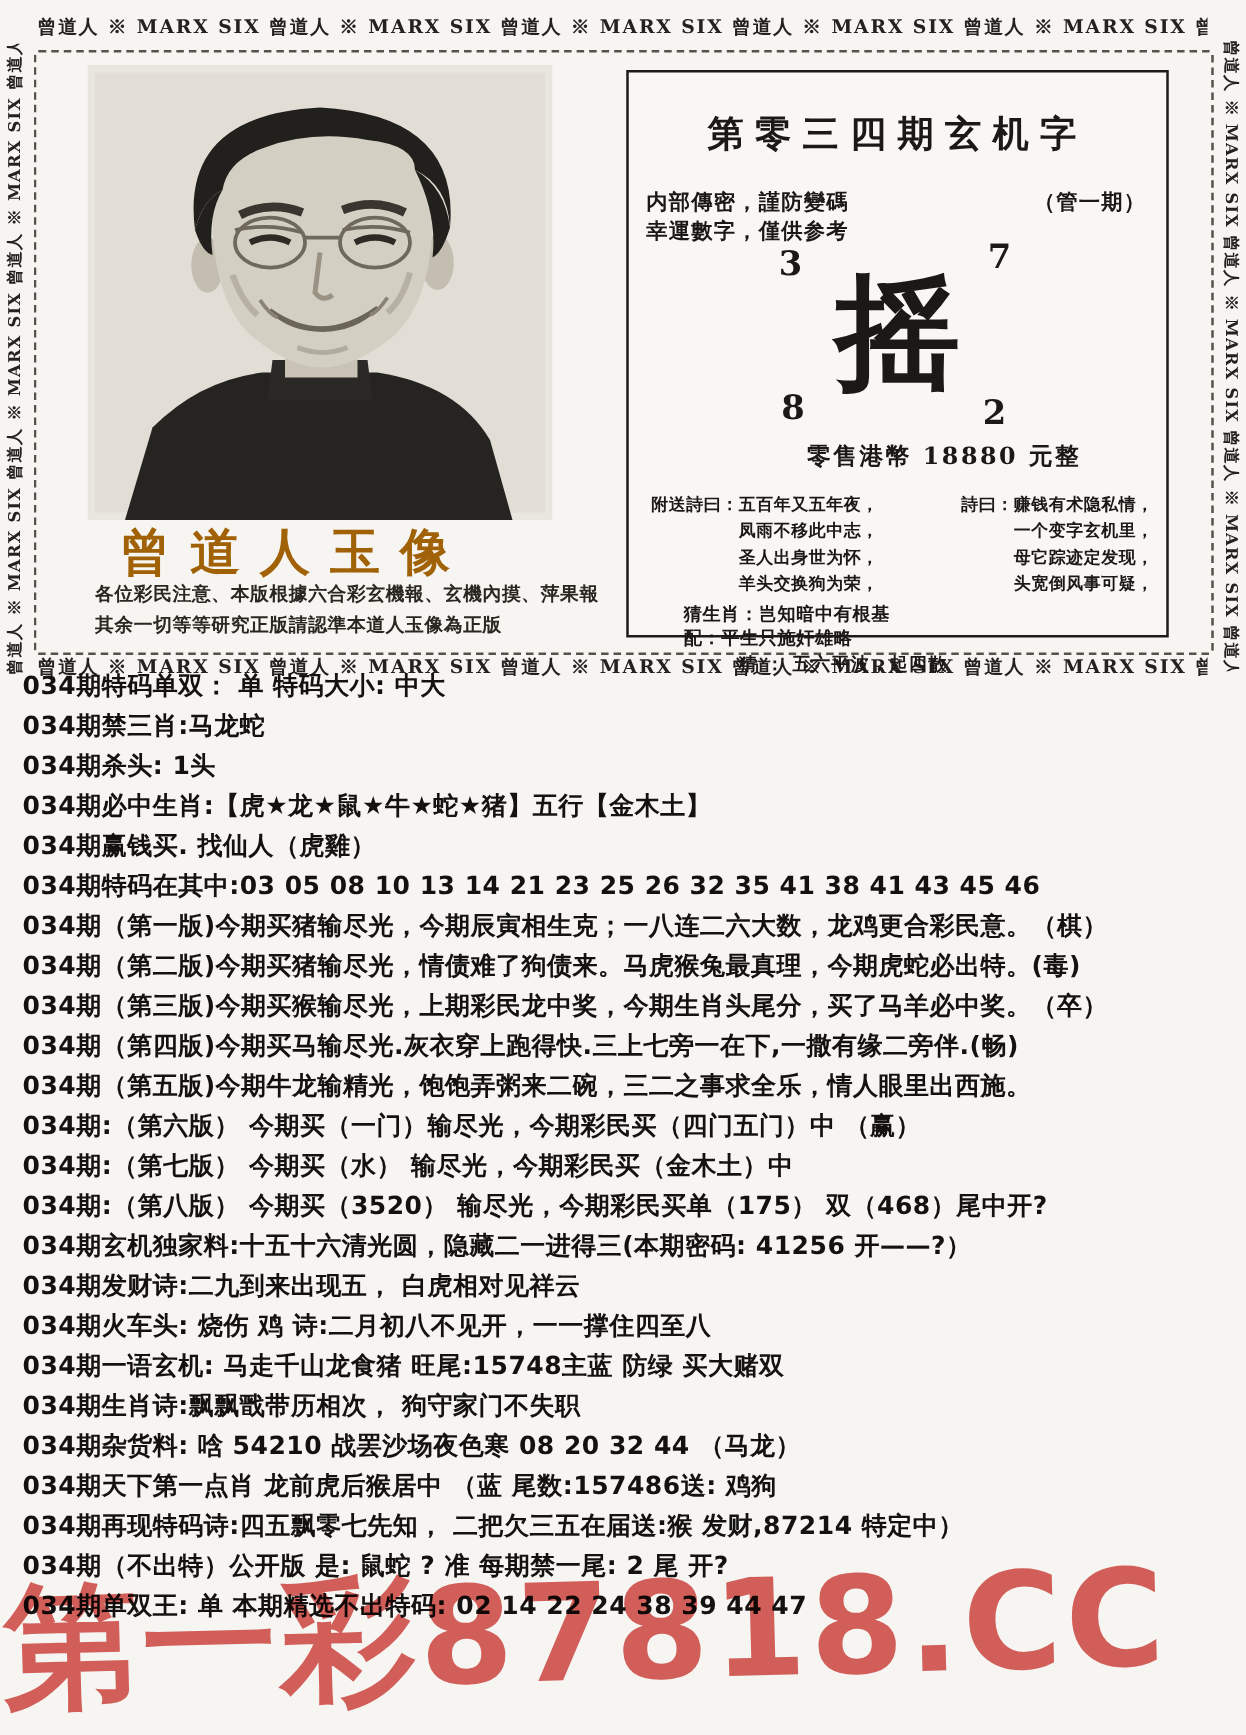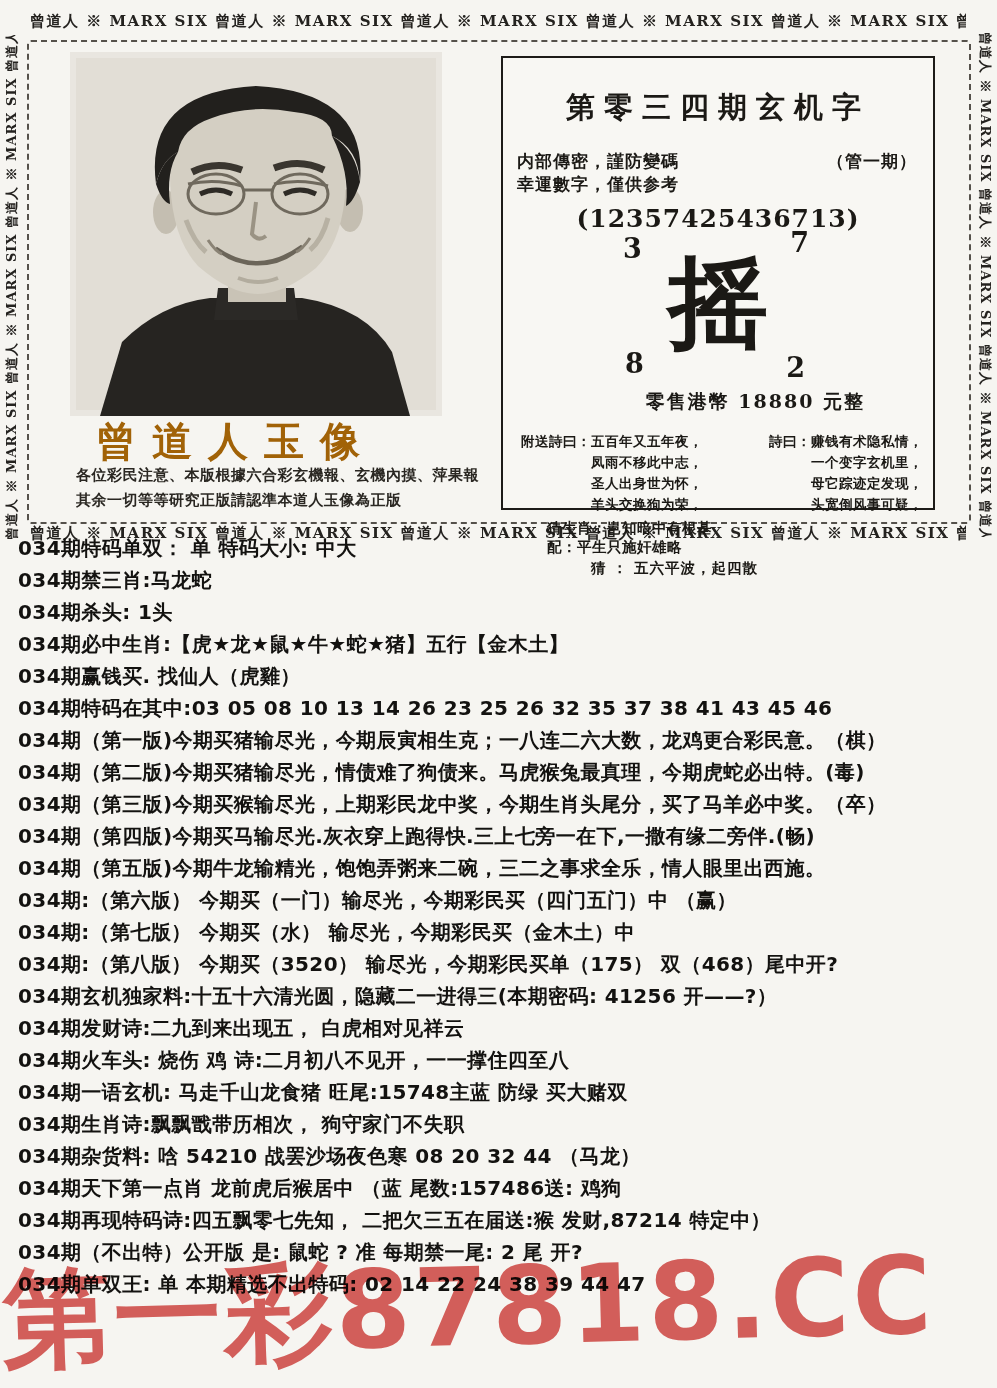--- a/index.html
+++ b/index.html
@@ -161,21 +161,20 @@
 <div class="caption-note1">各位彩民注意、本版根據六合彩玄機報、玄機內摸、萍果報</div>
 <div class="caption-note2">其余一切等等研究正版請認準本道人玉像為正版</div>
 
 <div class="panel">
   <div class="panel-title">第零三四期玄机字</div>
   <div class="panel-row1">
     <span>内部傳密，謹防變碼</span>
     <span>（管一期）</span>
   </div>
   <div class="panel-row2">幸運數字，僅供参考</div>
-  <div class="panel-lucky">(12357425436713)</div>
   <div class="yao-wrap">
     <span class="yao-n yao-tl">3</span>
     <span class="yao-n yao-tr">7</span>
     <span class="yao-char">摇</span>
     <span class="yao-n yao-bl">8</span>
     <span class="yao-n yao-br">2</span>
   </div>
   <div class="panel-price">零售港幣 18880 元整</div>
   <div class="poems">
     <div class="poem-col poem-left">
@@ -203,21 +202,21 @@
   </div>
   <div class="guess2">猜 ： 五六平波，起四散</div>
 </div>
 
 <div class="body-lines">
   <div class="bline">034期特码单双：  单   特码大小: 中大</div>
   <div class="bline">034期禁三肖:马龙蛇</div>
   <div class="bline">034期杀头: 1头</div>
   <div class="bline">034期必中生肖:【虎★龙★鼠★牛★蛇★猪】五行【金木土】</div>
   <div class="bline">034期赢钱买. 找仙人（虎雞）</div>
-  <div class="bline">034期特码在其中:03 05 08 10 13 14 26 23 25 26 32 35 37 38 41 43 45 46</div>
+  <div class="bline">034期特码在其中:03 05 08 10 13 14 21 23 25 26 32 35 41 38 41 43 45 46</div>
   <div class="bline">034期（第一版)今期买猪输尽光，今期辰寅相生克；一八连二六大数，龙鸡更合彩民意。（棋）</div>
   <div class="bline">034期（第二版)今期买猪输尽光，情债难了狗债来。马虎猴兔最真理，今期虎蛇必出特。(毒)</div>
   <div class="bline">034期（第三版)今期买猴输尽光，上期彩民龙中奖，今期生肖头尾分，买了马羊必中奖。（卒）</div>
   <div class="bline">034期（第四版)今期买马输尽光.灰衣穿上跑得快.三上七旁一在下,一撒有缘二旁伴.(畅)</div>
   <div class="bline">034期（第五版)今期牛龙输精光，饱饱弄粥来二碗，三二之事求全乐，情人眼里出西施。</div>
   <div class="bline">034期:（第六版） 今期买（一门）输尽光，今期彩民买（四门五门）中 （赢）</div>
   <div class="bline">034期:（第七版） 今期买（水） 输尽光，今期彩民买（金木土）中</div>
   <div class="bline">034期:（第八版） 今期买（3520） 输尽光，今期彩民买单（175）  双（468）尾中开?</div>
   <div class="bline">034期玄机独家料:十五十六清光圆，隐藏二一进得三(本期密码: 41256   开——?）</div>
   <div class="bline">034期发财诗:二九到来出现五， 白虎相对见祥云</div>

